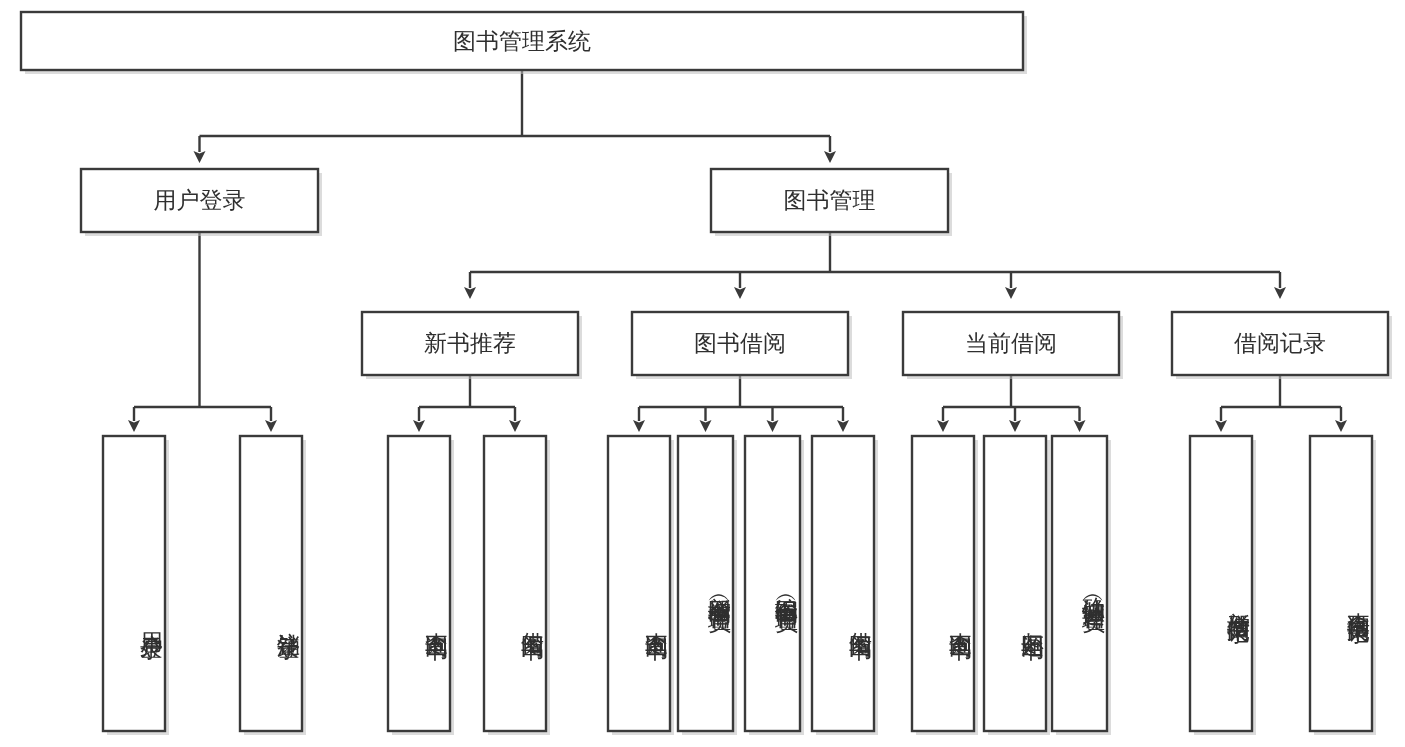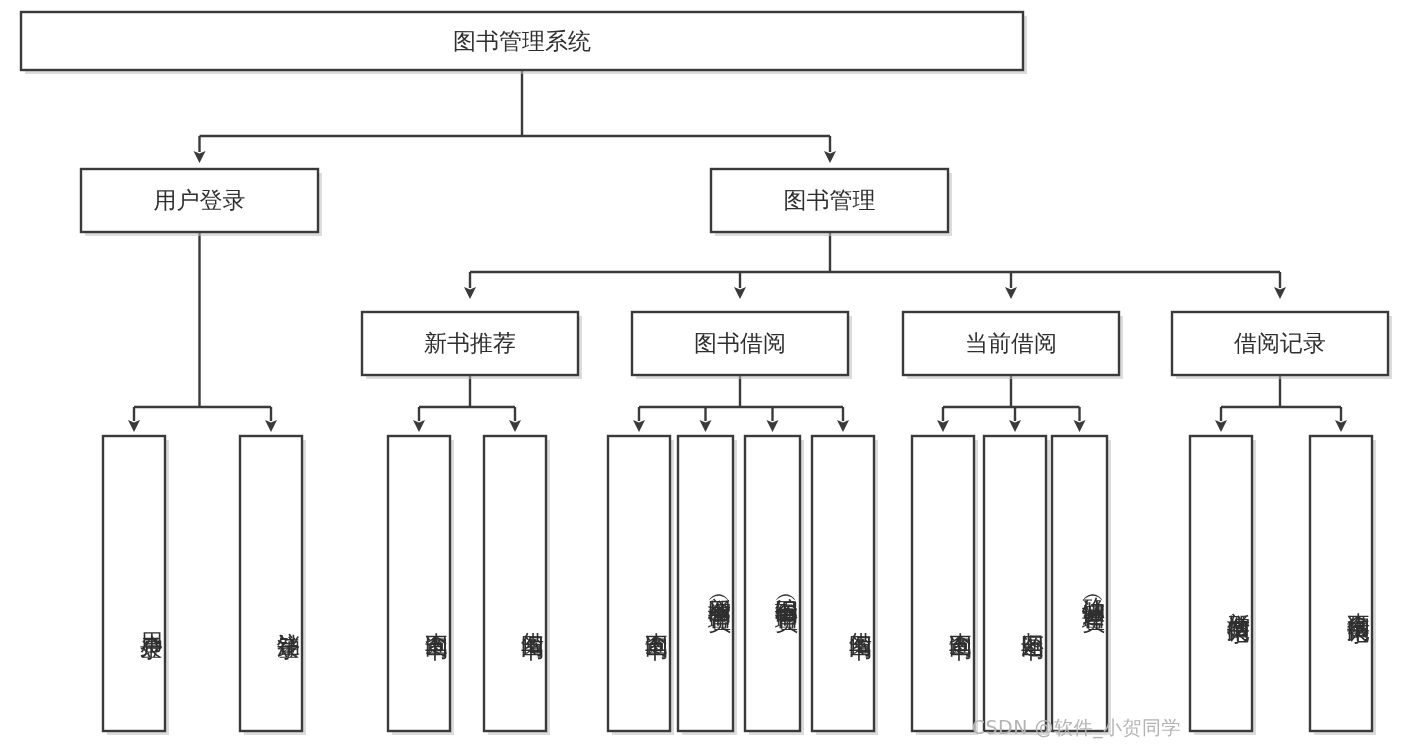--- a/index.html
+++ b/index.html
@@ -242,14 +242,13 @@
   <div class="vlabel" style="left:608px; top:500px; width:62px; height:235px;">查询图书</div>
   <div class="vlabel" style="left:678px; top:442px; width:55px; height:292px;">新增图书（管理员）</div>
   <div class="vlabel" style="left:745px; top:442px; width:55px; height:292px;">编辑图书（管理员）</div>
   <div class="vlabel" style="left:812px; top:500px; width:62px; height:235px;">借阅图书</div>
   <div class="vlabel" style="left:912px; top:500px; width:62px; height:235px;">查询图书</div>
   <div class="vlabel" style="left:984px; top:500px; width:62px; height:235px;">归还图书</div>
   <div class="vlabel" style="left:1052px; top:442px; width:55px; height:292px;">确认归还（管理员）</div>
   <div class="vlabel" style="left:1190px; top:465px; width:62px; height:270px;">新增借阅记录</div>
   <div class="vlabel" style="left:1310px; top:465px; width:62px; height:270px;">查询借阅记录</div>
 
-  <div id="watermark">CSDN @软件_小贺同学</div>
 </div>
 
 </body></html>

